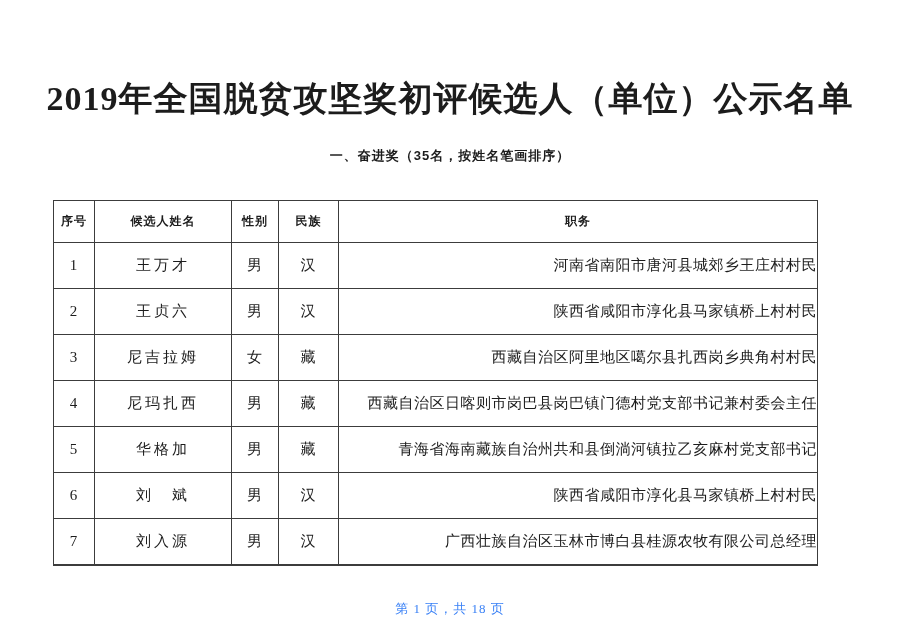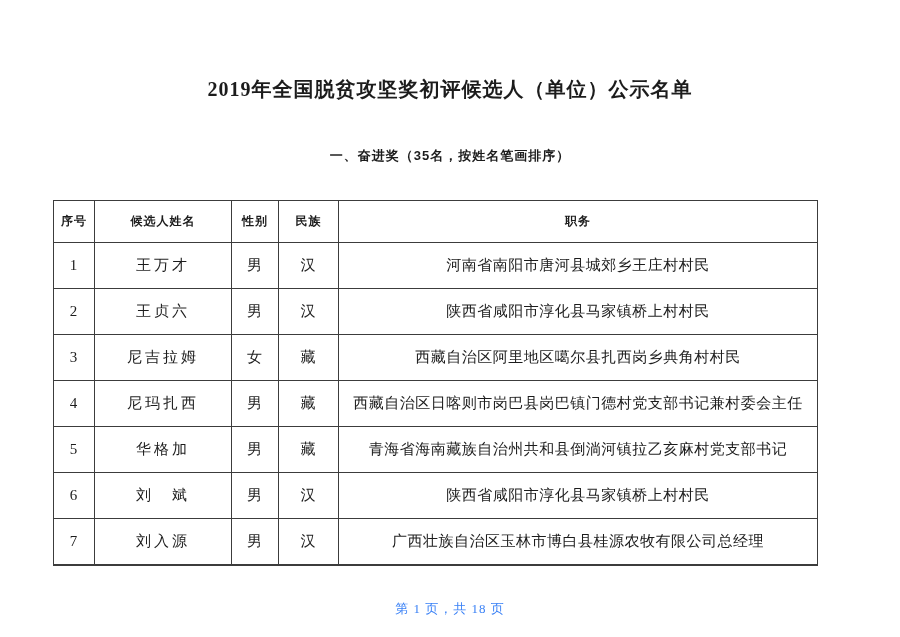--- a/index.html
+++ b/index.html
@@ -15,21 +15,21 @@
     overflow: hidden;
     font-family: "Liberation Serif", "DejaVu Serif", serif;
     color: #1c1c1c;
   }
   .doc-title {
     position: absolute;
     top: 76px;
     left: 0;
     width: 100%;
     text-align: center;
-    font-size: 20px;
+    font-size: 34px;
     font-weight: bold;
     letter-spacing: 1px;
     font-family: "Liberation Serif", "DejaVu Serif", serif;
   }
   .section-subtitle {
     position: absolute;
     top: 147px;
     left: 0;
     width: 100%;
     text-align: center;
@@ -65,21 +65,21 @@
   }
   table.candidates td {
     height: 45px;
     font-size: 15px;
     text-align: center;
     letter-spacing: 1px;
     font-family: "Liberation Serif", "DejaVu Serif", serif;
   }
   table.candidates td.c1 { letter-spacing: 3px; margin-left: 24px; }
   table.candidates td.c4 {
-    text-align: center;
+    text-align: right;
     letter-spacing: 0.5px;
   }
   col.w0 { width: 41px; }
   col.w1 { width: 137px; }
   col.w2 { width: 47px; }
   col.w3 { width: 60px; }
   col.w4 { width: auto; }
   .page-footer {
     position: absolute;
     top: 600px;

